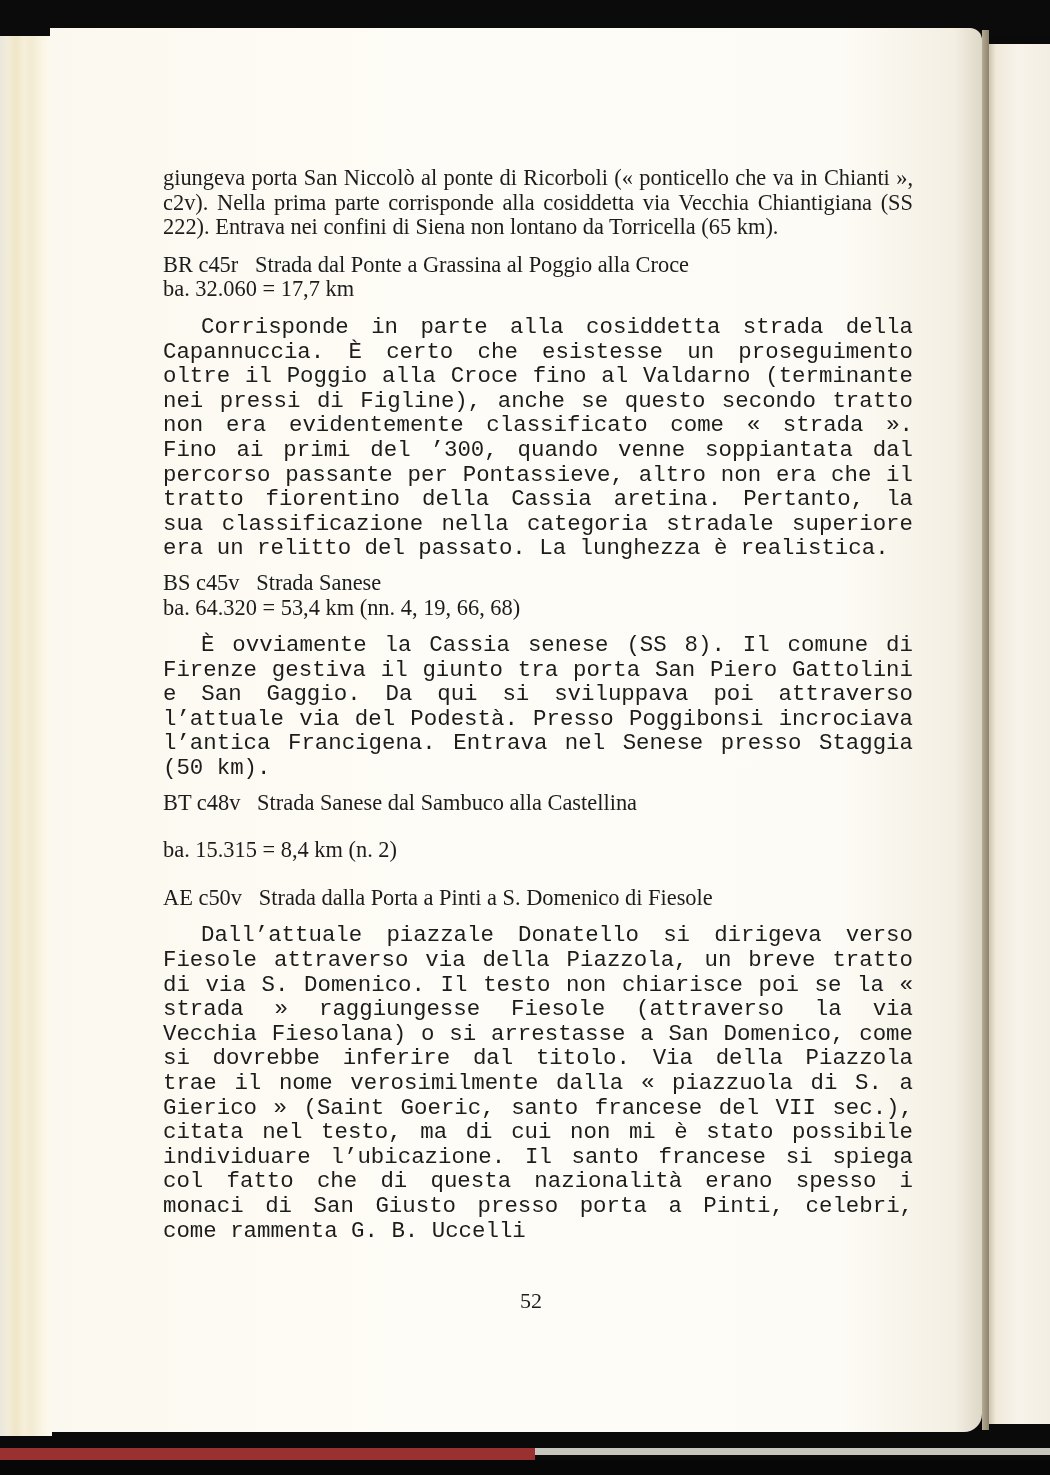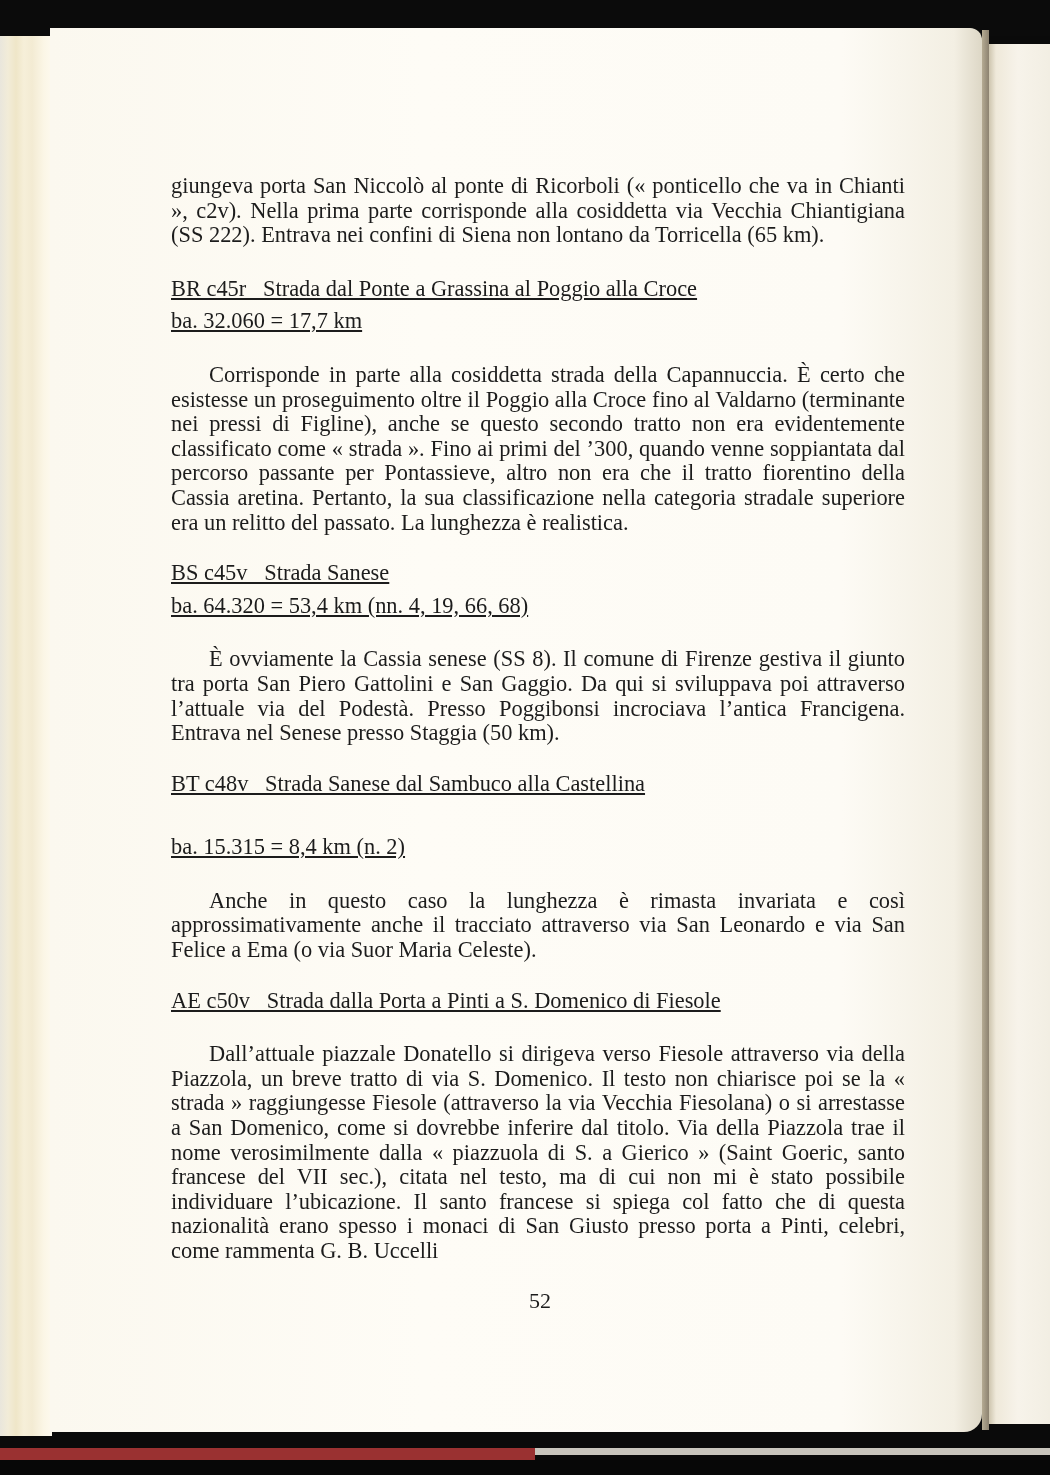--- a/index.html
+++ b/index.html
@@ -26,27 +26,27 @@
   .cover-red {
     position: absolute; left: 0; top: 1448px; width: 535px; height: 12px; background: #9a3131;
   }
   .cover-grey { position: absolute; left: 535px; top: 1448px; width: 515px; height: 7px; background: #c9c6bd; }
   .bottom-dark { position: absolute; left: 0; top: 1460px; width: 1050px; height: 15px; background: #070707; }
 
   .text-block {
     position: absolute; left: 163px; top: 166px; width: 750px;
     color: #1c1c1c; font-size: 22.4px; line-height: 24.6px;
   }
-  .text-block p { margin: 8px; text-align: justify; text-align-last: left; }
-  .text-block p.indent { text-indent: 38px; }
+  .text-block p { margin: 0; text-align: justify; text-align-last: left; }
+  .text-block p.indent { text-indent: 38px; font-family: Liberation Mono, monospace; }
   .text-block .gap-s { height: 10px; }
   .text-block .gap-m { height: 13px; }
-  .entry-head { margin: 0; white-space: pre; text-decoration: underline; }
+  .entry-head { margin: 0; white-space: pre; }
   .page-number {
-    position: absolute; left: 520px; top: 1288px; width: 40px; text-align: center;
+    position: absolute; left: 520px; top: 1288px; width: 40px; 
     font-size: 22px; color: #1c1c1c;
   }
 </style>
 </head>
 <body>
 
 <div class="top-dark"></div>
 <div class="page-stack-left"></div>
 <div class="page-right"></div>
 <div class="page"></div>
@@ -66,20 +66,19 @@
   <p class="entry-head">BS c45v   Strada Sanese</p>
   <p class="entry-head">ba. 64.320 = 53,4 km (nn. 4, 19, 66, 68)</p>
   <div class="gap-m"></div>
   <p class="indent">È ovviamente la Cassia senese (SS 8). Il comune di Firenze gestiva il giunto tra porta San Piero Gattolini e San Gaggio. Da qui si sviluppava poi attraverso l’attuale via del Podestà. Presso Poggibonsi incrociava l’antica Francigena. Entrava nel Senese presso Staggia (50 km).</p>
   <div class="gap-s"></div>
   <p class="entry-head">BT c48v   Strada Sanese dal Sambuco alla Castellina</p>
   <div class="gap-m"></div>
   <div class="gap-s"></div>
   <p class="entry-head">ba. 15.315 = 8,4 km (n. 2)</p>
   <div class="gap-m"></div>
-  <p class="indent">Anche in questo caso la lunghezza è rimasta invariata e così approssimativamente anche il tracciato attraverso via San Leonardo e via San Felice a Ema (o via Suor Maria Celeste).</p>
   <div class="gap-s"></div>
   <p class="entry-head">AE c50v   Strada dalla Porta a Pinti a S. Domenico di Fiesole</p>
   <div class="gap-m"></div>
   <p class="indent">Dall’attuale piazzale Donatello si dirigeva verso Fiesole attraverso via della Piazzola, un breve tratto di via S. Domenico. Il testo non chiarisce poi se la « strada » raggiungesse Fiesole (attraverso la via Vecchia Fiesolana) o si arrestasse a San Domenico, come si dovrebbe inferire dal titolo. Via della Piazzola trae il nome verosimilmente dalla « piazzuola di S. a Gierico » (Saint Goeric, santo francese del VII sec.), citata nel testo, ma di cui non mi è stato possibile individuare l’ubicazione. Il santo francese si spiega col fatto che di questa nazionalità erano spesso i monaci di San Giusto presso porta a Pinti, celebri, come rammenta G. B. Uccelli</p>
 </div>
 
 <div class="page-number">52</div>
 
 </body></html>

